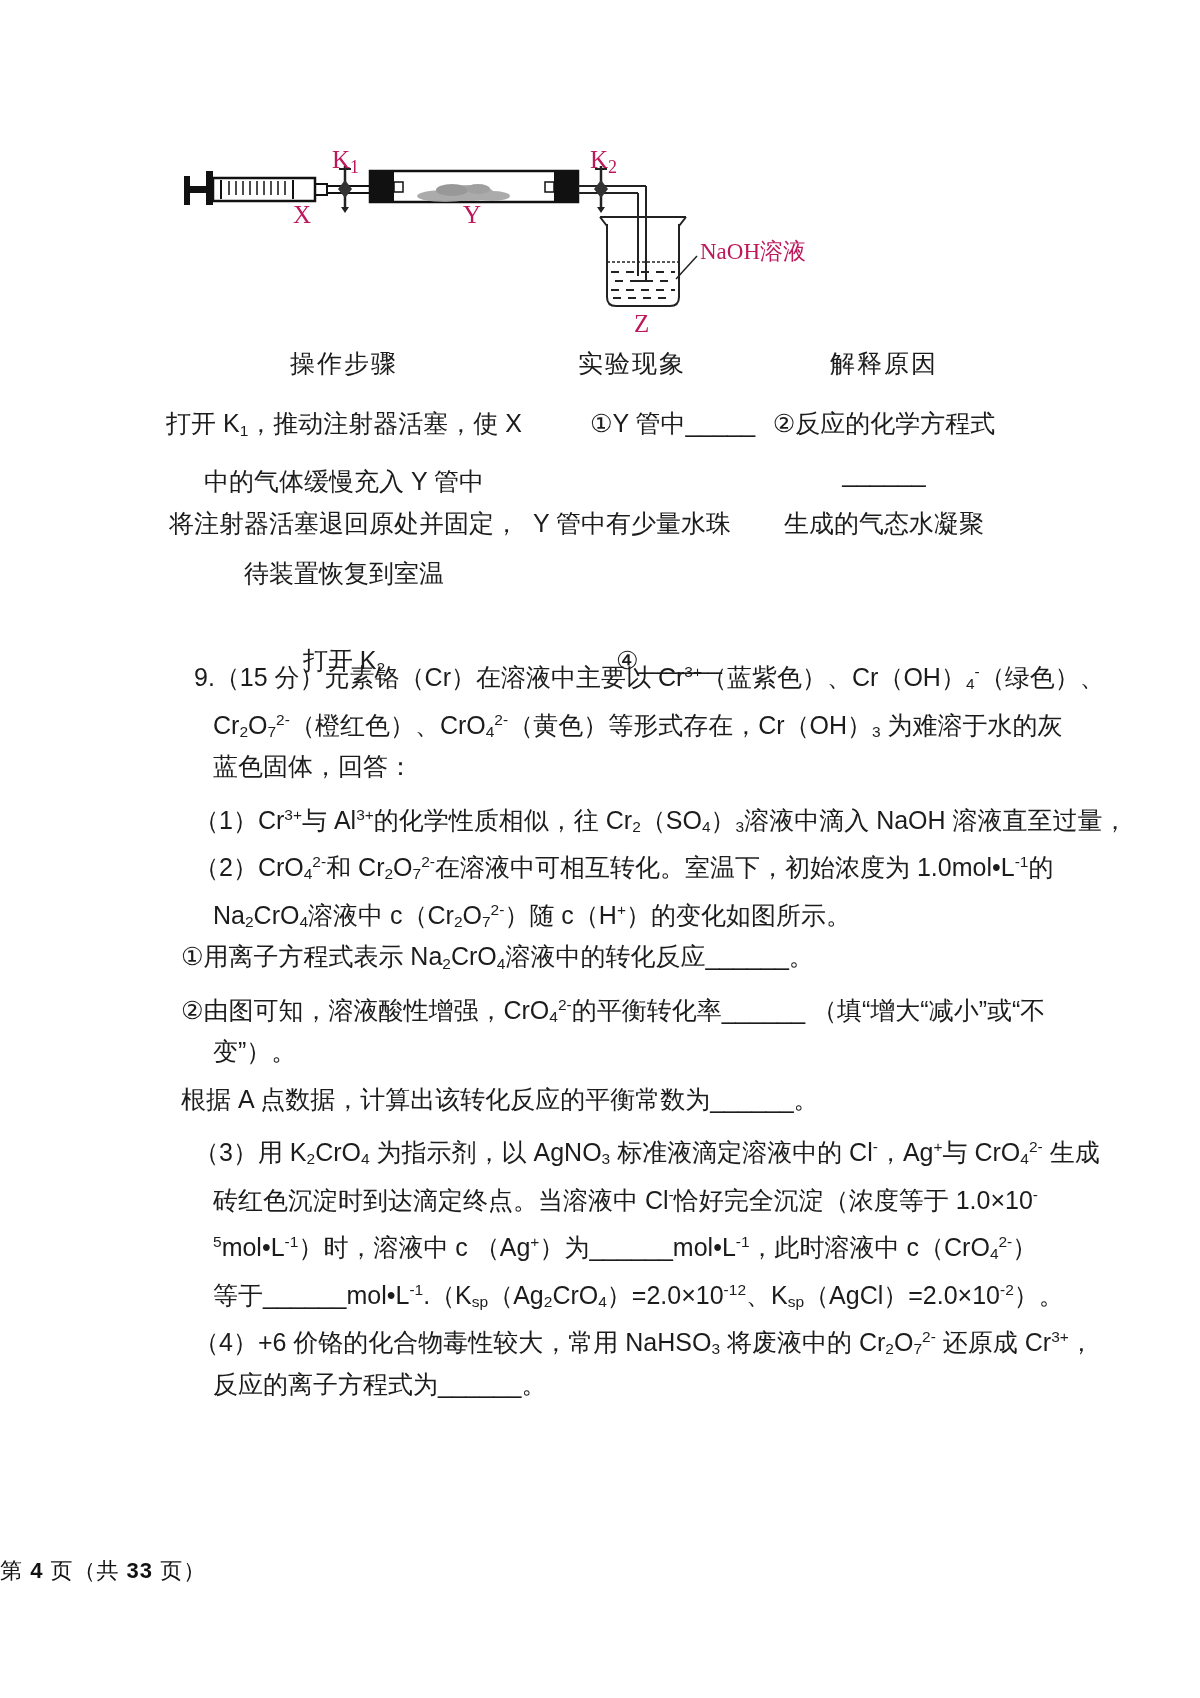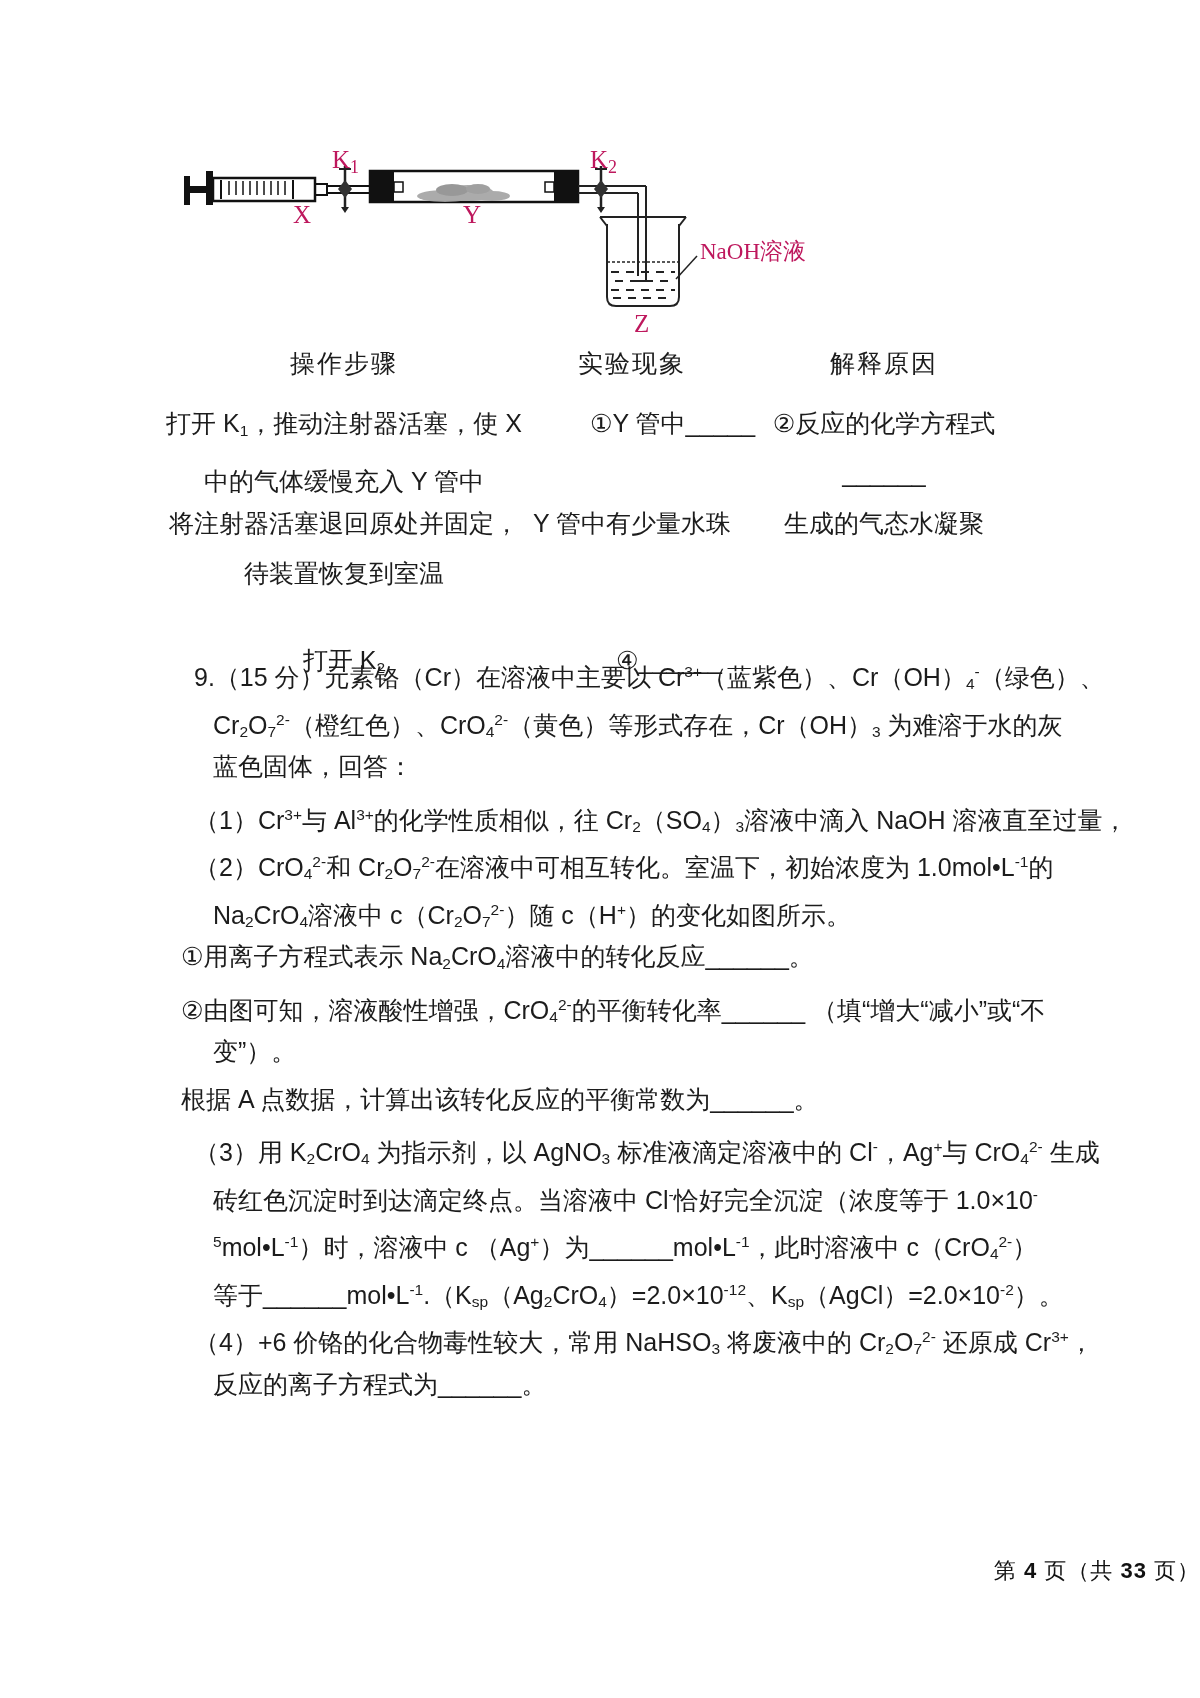--- a/index.html
+++ b/index.html
@@ -37,21 +37,21 @@
 
   
   .question{position:absolute;left:160px;top:648px;width:900px;font-size:25px}
   .qline{height:47.5px;line-height:47.5px;white-space:nowrap}
   .ind0{padding-left:21px}
   .ind1{padding-left:34px}
   .ind2{padding-left:53px}
 
   
   .footer{
-    position:absolute;left:0;top:1556px;width:1200px;text-align:right;
+    position:absolute;left:0;top:1556px;width:1200px;text-align:left;
     font-size:22px;letter-spacing:1px;color:#111;
   }
 </style>
 </head>
 <body>
 
 <div>
   <svg class="diagram-svg" width="1200" height="360" viewBox="0 0 1200 360">
 
     <g stroke="#111" fill="none">

